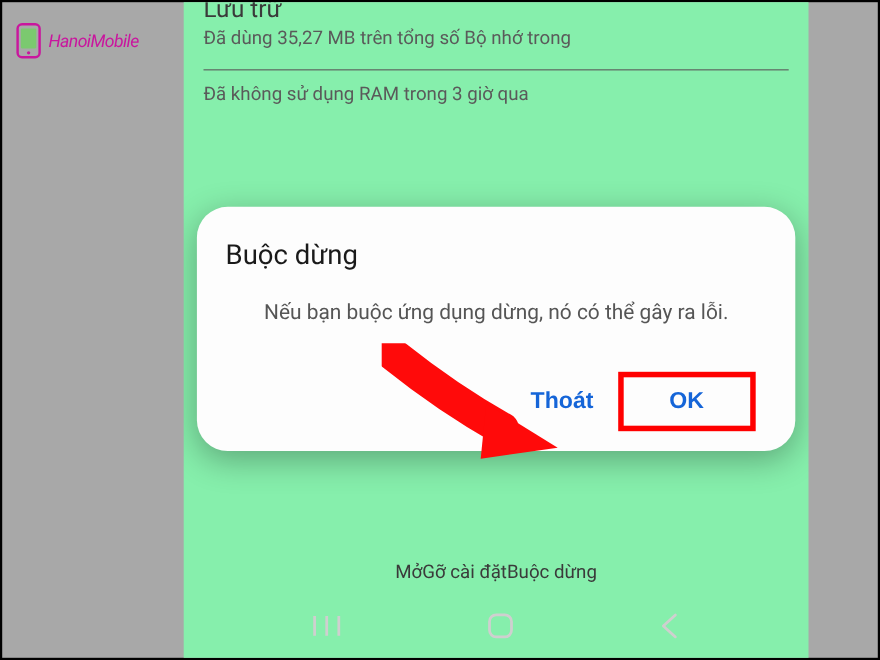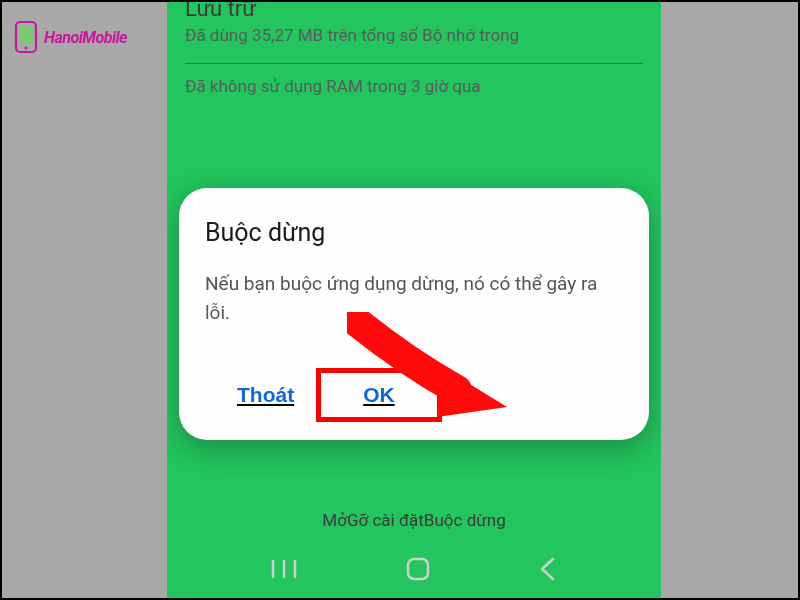--- a/index.html
+++ b/index.html
@@ -21,32 +21,32 @@
     align-items: center;
     gap: 4px;
   }
   .watermark-icon {
     width: 28px;
     height: 34px;
     position: relative;
   }
   .watermark-text {
     font-size: 16px;
-    font-weight: 700;
+    font-weight: 400;
     font-style: italic;
     color: #c9169e;
     letter-spacing: -0.5px;
   }
   .phone-area {
     position: absolute;
     left: 165px;
     top: 0;
-    width: 494px;
+    width: 568px;
     height: 596px;
-    background: #22c55e;
+    background: #86efac;
     overflow: hidden;
   }
   .settings-bg {
     position: absolute;
     top: 0;
     left: 0;
     right: 0;
     padding: 0 18px;
     color: #4a4a4a;
   }
@@ -77,27 +77,27 @@
     font-size: 25px;
     font-weight: 400;
     color: #1a1a1a;
     margin-bottom: 22px;
   }
   .dialog-message {
     font-size: 19px;
     color: #555;
     line-height: 1.55;
     margin-bottom: 40px;
+    margin-left: 35px;
   }
   .dialog-buttons {
     display: flex;
-    justify-content: flex-start;
+    justify-content: flex-end;
     align-items: center;
     padding: 0 10px;
-    text-decoration: underline;
   }
   .dialog-btn {
     font-size: 21px;
     font-weight: 600;
     color: #1565d8;
     background: none;
     border: none;
     cursor: pointer;
     padding: 12px 22px;
   }

